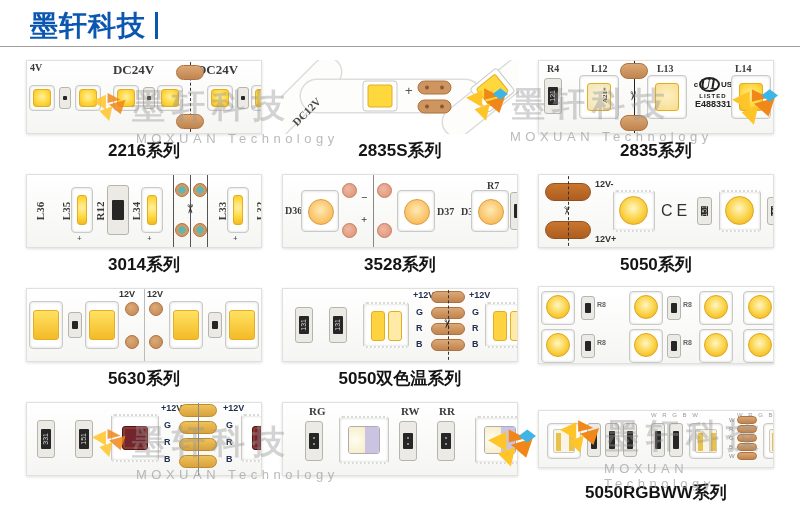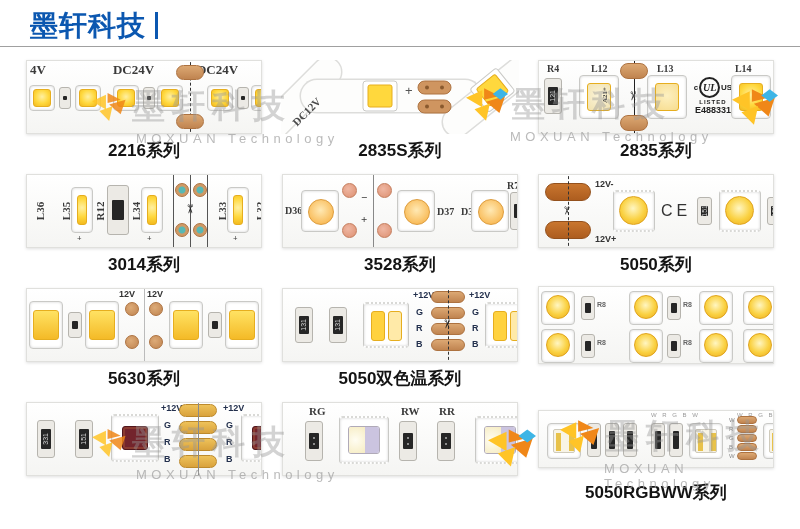--- a/index.html
+++ b/index.html
@@ -58,22 +58,22 @@
   .paddark{background:linear-gradient(#c9762f,#ad5d1f);border:1px solid #94511d}
   .padgold{background:linear-gradient(#eec25a,#d9a23c);border:1px solid #bd8a2c}
 
   .vline{position:absolute;width:1px;background:#555;top:0;bottom:0}
   .dline{position:absolute;width:0;border-left:1px dashed #333;top:-4px;bottom:-4px}
   .sc{position:absolute;font-size:12px;color:#222;transform:rotate(90deg);line-height:1}
 
   
   .ulwrap{position:absolute;color:#222;text-align:center;width:56px}
   .ulrow{display:flex;align-items:center;justify-content:center;gap:1px}
-  .ulcirc{width:21px;height:21px;border:2px solid #222;border-radius:50%;display:flex;align-items:center;justify-content:center;
-          font-size:10px;font-weight:bold;font-style:italic;font-family:"Liberation Serif",serif}
+  .ulcirc{width:21px;height:15px;border:2px solid #222;border-radius:50%;display:flex;align-items:center;justify-content:center;
+          font-size:14px;font-weight:bold;font-style:italic;font-family:"Liberation Serif",serif}
   .ulsm{font-size:8px;font-weight:bold}
   .ullisted{font-size:6px;font-weight:bold;letter-spacing:1px;margin-top:1px}
   .ulnum{font-size:9px;font-weight:bold}
 
   .ce{position:absolute;font-size:16px;color:#333;letter-spacing:4px;font-weight:normal}
 
   
   .wm{position:absolute;z-index:6;pointer-events:none;display:flex;flex-direction:column}
   .wm-top{display:flex;align-items:center;gap:4px}
   .wm-cn{font-size:33px;font-weight:bold;color:rgba(150,150,150,.42);letter-spacing:7px;font-family:"Liberation Sans",sans-serif}
@@ -92,21 +92,21 @@
 </div>
 <div class="divider"></div>
 
 <div class="grid">
 
   <div class="row">
 
     <div class="cell">
       <div class="strip-wrap">
         <div class="strip">
-          <span class="mk" style="left:3px;top:1px;font-size:13px">4V</span>
+          <span class="mk" style="left:3px;top:1px;font-size:10px">4V</span>
           <span class="mk" style="left:86px;top:1px;font-size:13px">DC24V</span>
           <span class="mk" style="left:170px;top:1px;font-size:13px">DC24V</span>
           <div class="dline" style="left:163px"></div>
           <div class="padh" style="left:149px;top:4px;width:28px;height:15px"></div>
           <div class="padh" style="left:149px;top:53px;width:28px;height:15px"></div>
           <div class="ledo" style="left:2px;top:24px;width:26px;height:26px">
               <div class="ledi" style="inset:3px"></div>
             </div>
           <div class="resv" style="left:32px;top:26px;width:12px;height:22px">
               <div class="resc"></div>
@@ -270,21 +270,21 @@
             <div class="ledc ledwarm" style="left:6px;top:8px;width:26px;height:26px"></div>
           </div>
           <span class="mk" style="left:154px;top:31px;font-size:10px">D37</span>
           <span class="mk" style="left:178px;top:31px;font-size:10px">D38</span>
           <div class="ledo" style="left:188px;top:15px;width:38px;height:42px">
             <div class="ledc ledwarm" style="left:6px;top:8px;width:26px;height:26px"></div>
           </div>
           <div class="resv" style="left:227px;top:17px;width:16px;height:38px">
             <div class="resc" style="top:11px;bottom:11px"></div>
           </div>
-          <span class="mk" style="left:224px;top:5px;font-size:10px">R7</span>
+          <span class="mk" style="left:204px;top:5px;font-size:10px">R7</span>
         </div>
       </div>
       <div class="plabel">3528系列</div>
     </div>
 
     <div class="cell">
       <div class="strip-wrap">
         <div class="strip">
           <div class="padh paddark" style="left:6px;top:8px;width:46px;height:18px;border-radius:9px"></div>
           <div class="padh paddark" style="left:6px;top:46px;width:46px;height:18px;border-radius:9px"></div>

